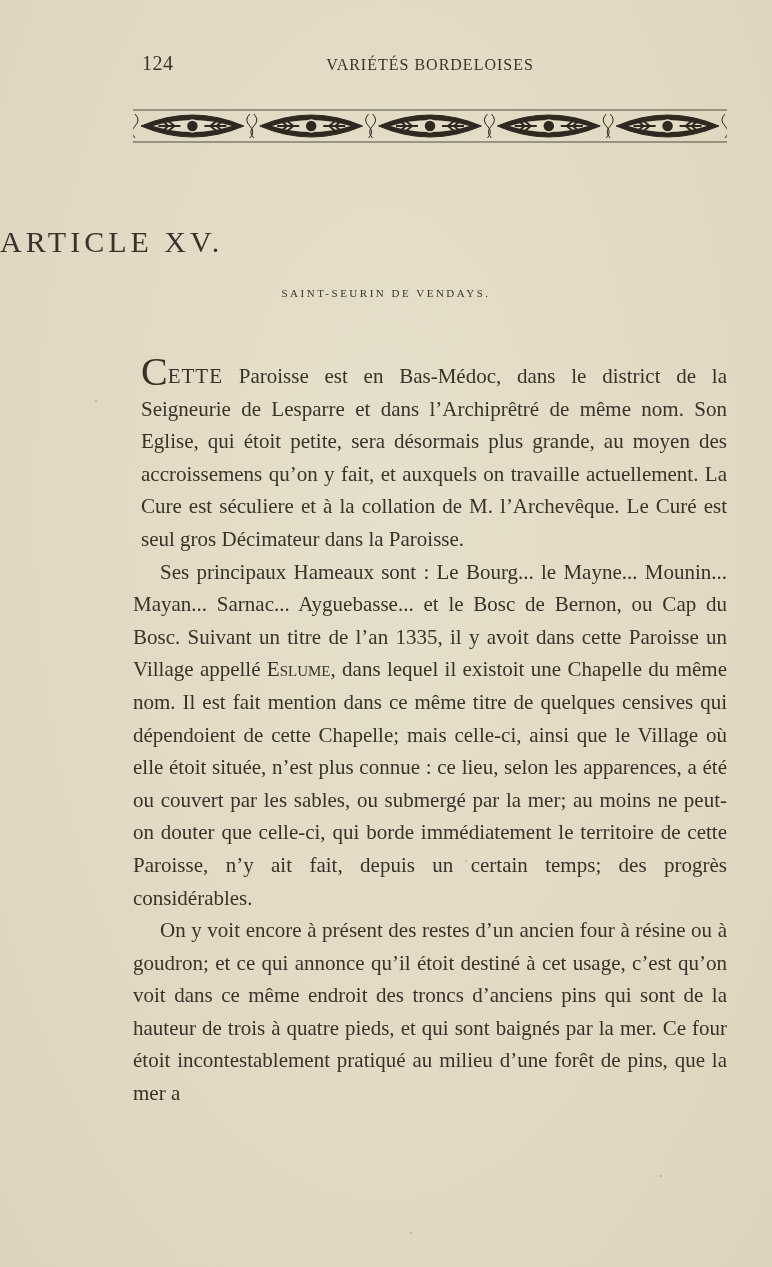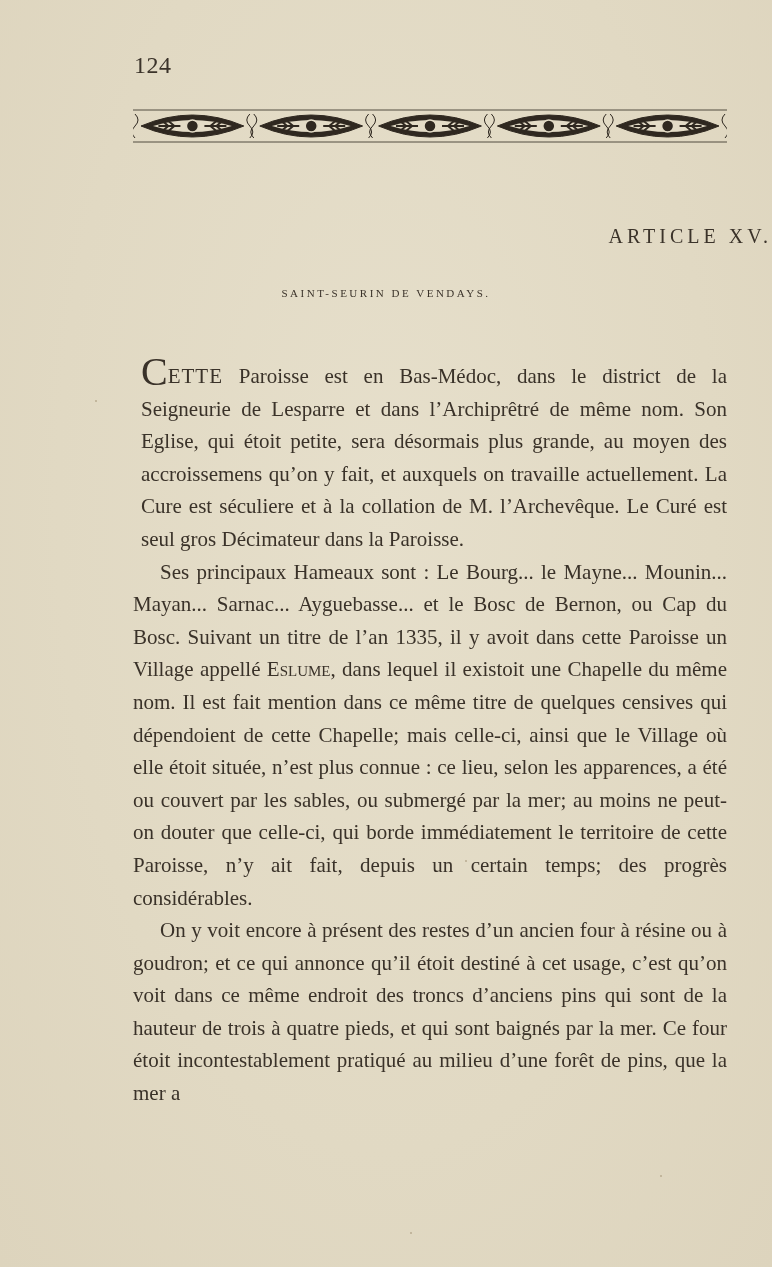--- a/index.html
+++ b/index.html
@@ -24,23 +24,23 @@
   }
   .running-head {
     position: absolute;
     top: 52px;
     left: 134px;
     width: 592px;
     height: 30px;
   }
   .page-number {
     position: absolute;
-    left: 0;
+    left: 8px;
     top: 0;
-    font-size: 24px;
+    font-size: 20px;
     letter-spacing: 0.5px;
     color: #3b332a;
   }
   .running-title {
     position: absolute;
     left: 0;
     right: 0;
     top: 4px;
     text-align: center;
     font-size: 16px;
@@ -52,22 +52,22 @@
     top: 108px;
     left: 133px;
     width: 594px;
     height: 36px;
   }
   .article-title {
     position: absolute;
     top: 225px;
     left: 0;
     width: 772px;
-    text-align: right;
-    font-size: 20px;
+    text-align: left;
+    font-size: 30px;
     letter-spacing: 4px;
     color: #3b332a;
   }
   .article-subtitle {
     position: absolute;
     top: 287px;
     left: 0;
     width: 772px;
     text-align: center;
     font-size: 11px;
@@ -113,20 +113,21 @@
     border-radius: 50%;
   }
 </style>
 </head>
 <body>
 
 <div class="page">
 
   <div class="running-head">
     <span class="page-number">124</span>
+    <div class="running-title">VARIÉTÉS BORDELOISES</div>
   </div>
 
   <svg class="ornament" viewBox="0 0 594 36" preserveAspectRatio="none">
     <g id="orn-unit" fill="none" stroke="#2f2820">
 
     <path d="M8,18 Q59.4,-4 110.8,18 Q59.4,40 8,18 Z" fill="#2f2820" stroke="#2f2820" stroke-width="1"></path>
         <path d="M20,18 Q59.4,6 98.8,18 Q59.4,30 20,18 Z" fill="#e3dbc6" stroke="none"></path>
         <circle cx="59.4" cy="18" r="6" fill="#2f2820" stroke="#e3dbc6" stroke-width="1.5"></circle>
         <path d="M47.4,18 L25.4,18 M35.4,18 l-6,-5 M35.4,18 l-6,5 M41.4,18 l-6,-5 M41.4,18 l-6,5" stroke="#2f2820" stroke-width="2" fill="none"></path>
         <path d="M71.4,18 L93.4,18 M83.4,18 l6,-5 M83.4,18 l6,5 M77.4,18 l6,-5 M77.4,18 l6,5" stroke="#2f2820" stroke-width="2" fill="none"></path>

